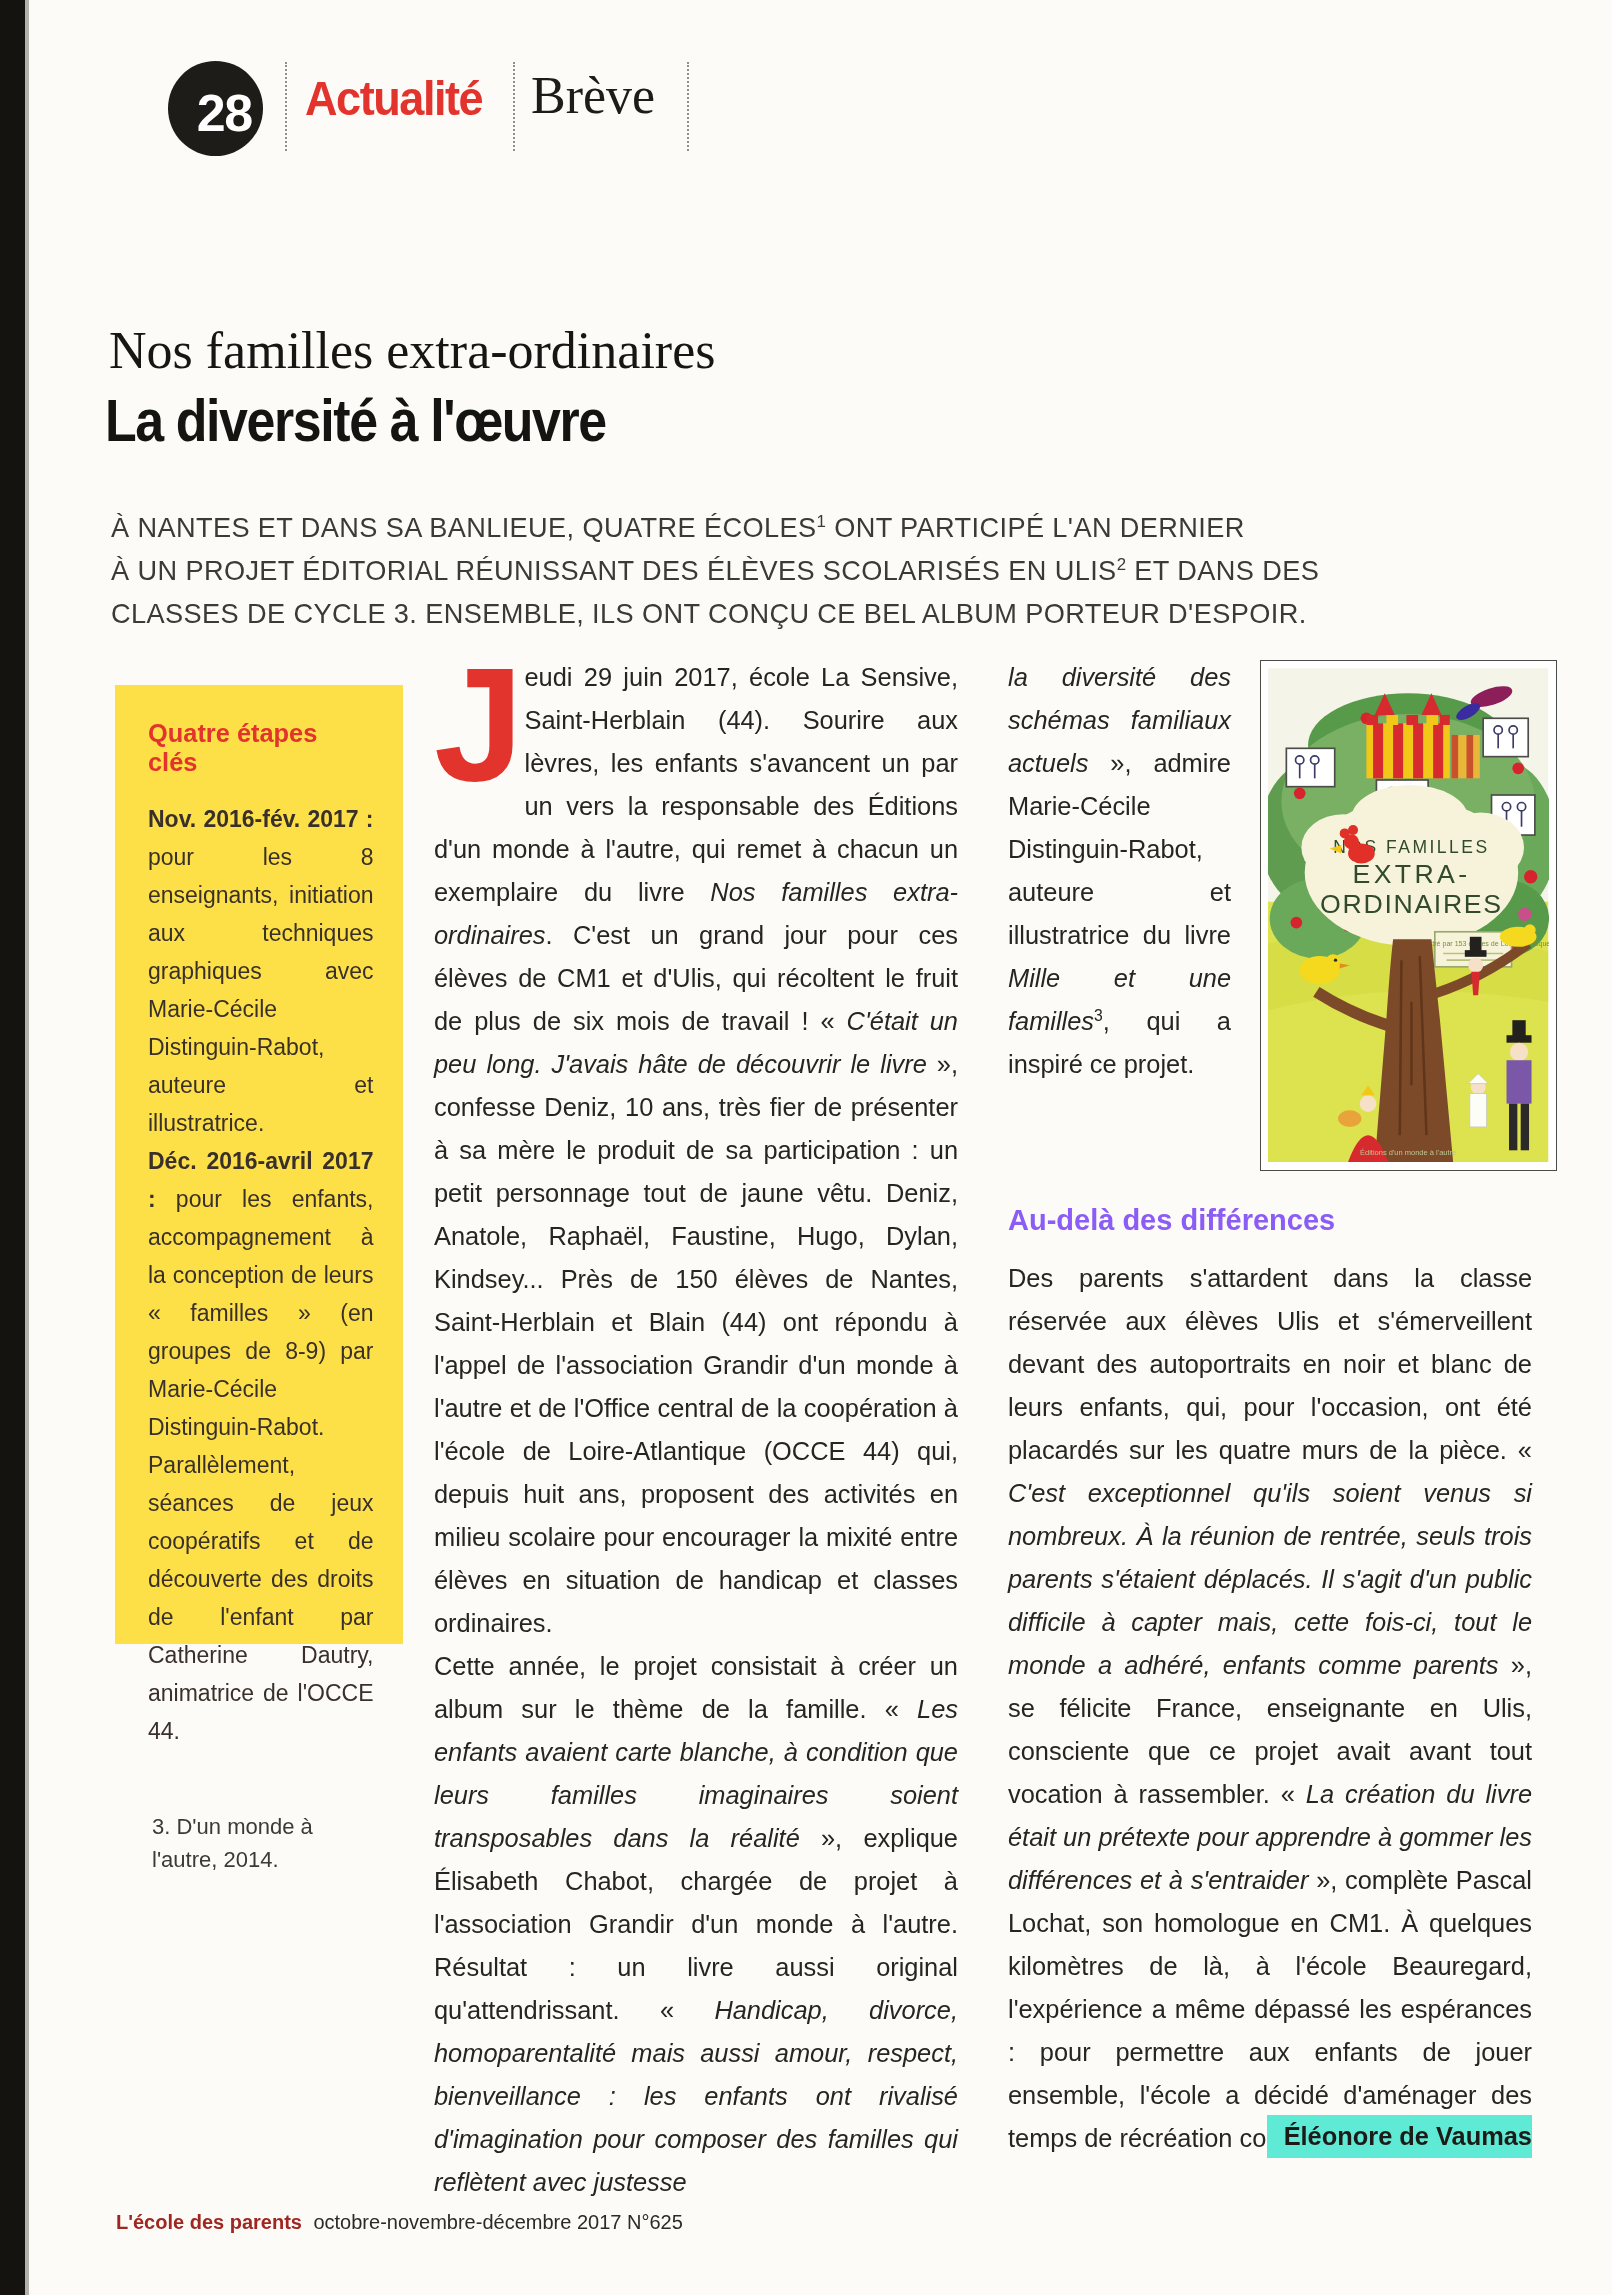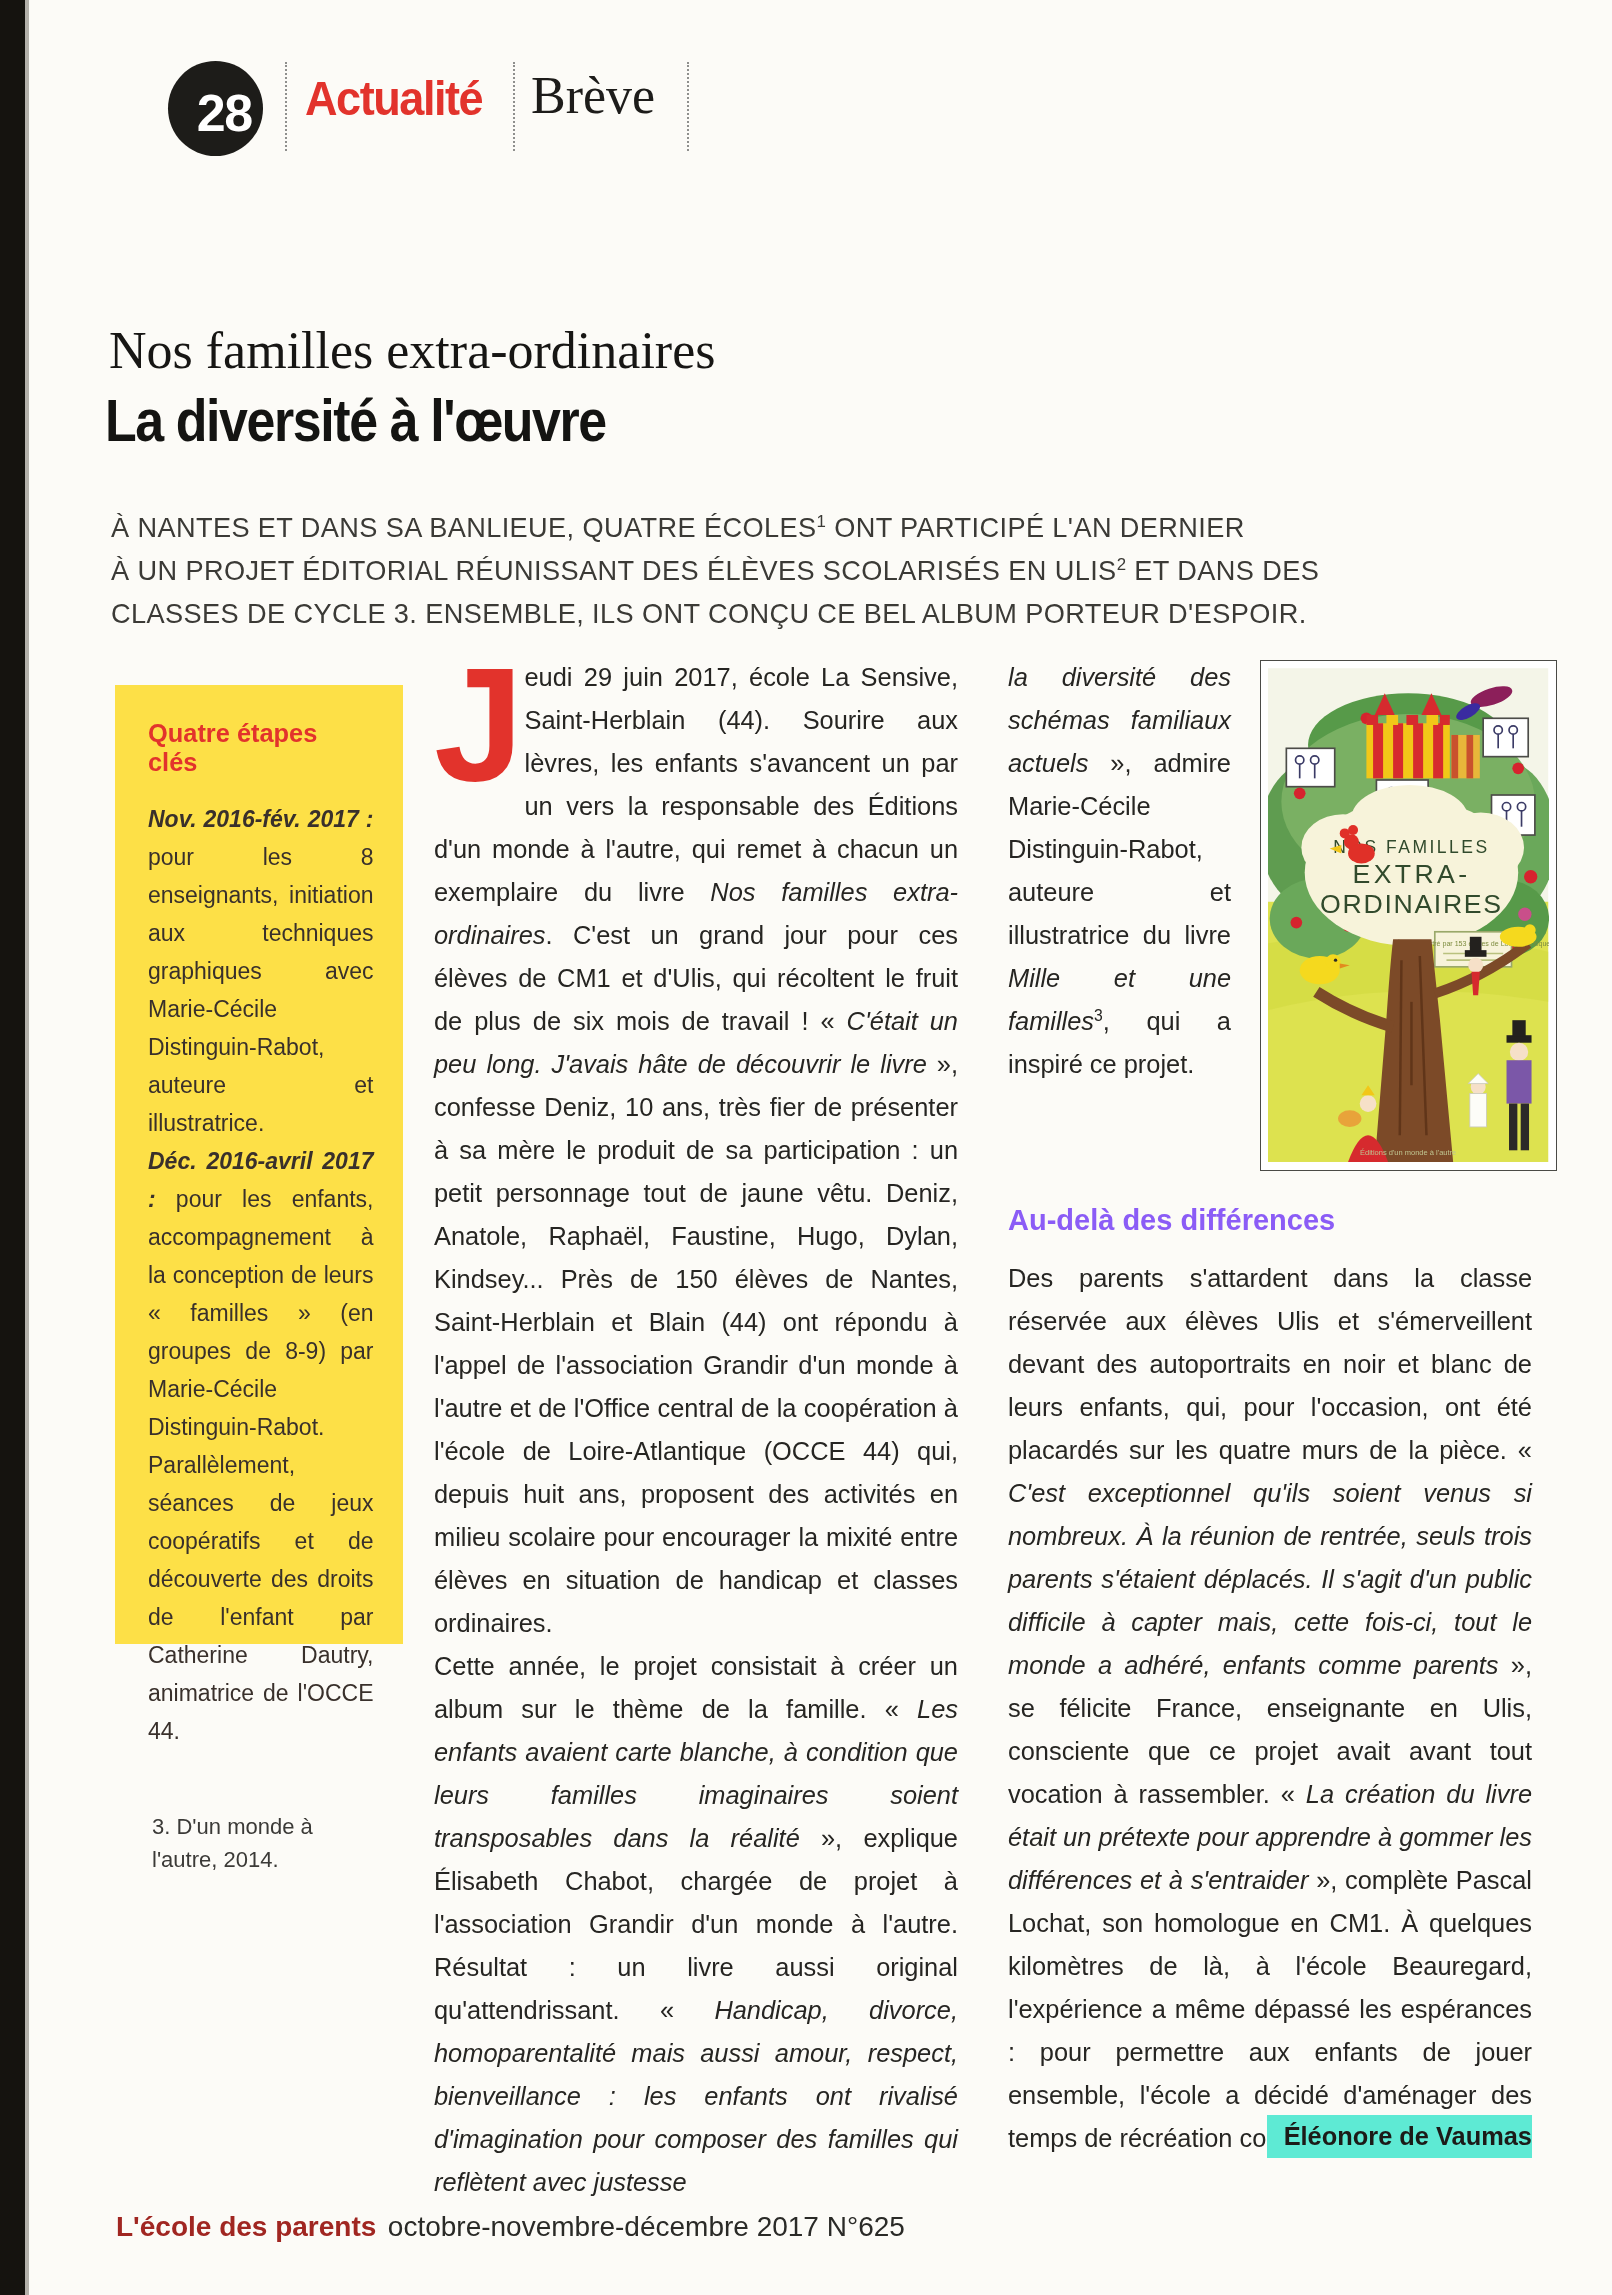--- a/index.html
+++ b/index.html
@@ -43,21 +43,21 @@
   .standfirst .line{white-space:nowrap;transform:scaleX(.97);transform-origin:left;}
 
   
   .sidebar{
     position:absolute;left:115px;top:685px;width:288px;height:959px;background:#fde047;
     box-sizing:border-box;padding:34px 29.5px 0 33px;color:#39302b;
   }
   .sidebar-heading{font-size:25.4px;font-weight:bold;color:#e2332c;margin-bottom:23px;}
   .sidebar-entry{font-size:23px;line-height:38px;text-align:justify;}
   .sidebar-entry .bd{font-weight:bold;}
-  .sidebar-entry .it{font-style:italic;}
+  .sidebar-entry .it{}
 
   
   .footnotes{position:absolute;left:152px;top:1810px;width:210px;font-size:22px;line-height:33px;color:#3b3a37;}
   .footnote{margin-bottom:13px;}
 
   
   .col{position:absolute;font-size:25.4px;line-height:43px;text-align:justify;color:#262522;}
   .col .it{font-style:italic;}
   .sup{vertical-align:super;font-size:0.62em;line-height:0;}
   .col-middle{left:434px;top:656px;width:524px;}
@@ -75,21 +75,21 @@
   .para{margin:0;}
 
   
   .book{
     position:absolute;left:1260px;top:660px;width:297px;height:511px;background:#fff;
     border:1.6px solid #4a4a46;box-sizing:border-box;padding:7.4px;
   }
   .book svg{display:block;width:100%;height:100%;}
 
   
-  .footer{position:absolute;left:116px;top:2211px;font-size:28px;color:#2a2a27;}
+  .footer{position:absolute;left:116px;top:2211px;font-size:20px;color:#2a2a27;}
   .footer .mag{font-weight:bold;color:#a02621;margin-right:11.5px;}
 </style>
 </head>
 <body>
 
 <div class="page">
   <div class="scan-strip"></div>
   <div class="scan-strip-b"></div>
 
   <div class="page-badge">

